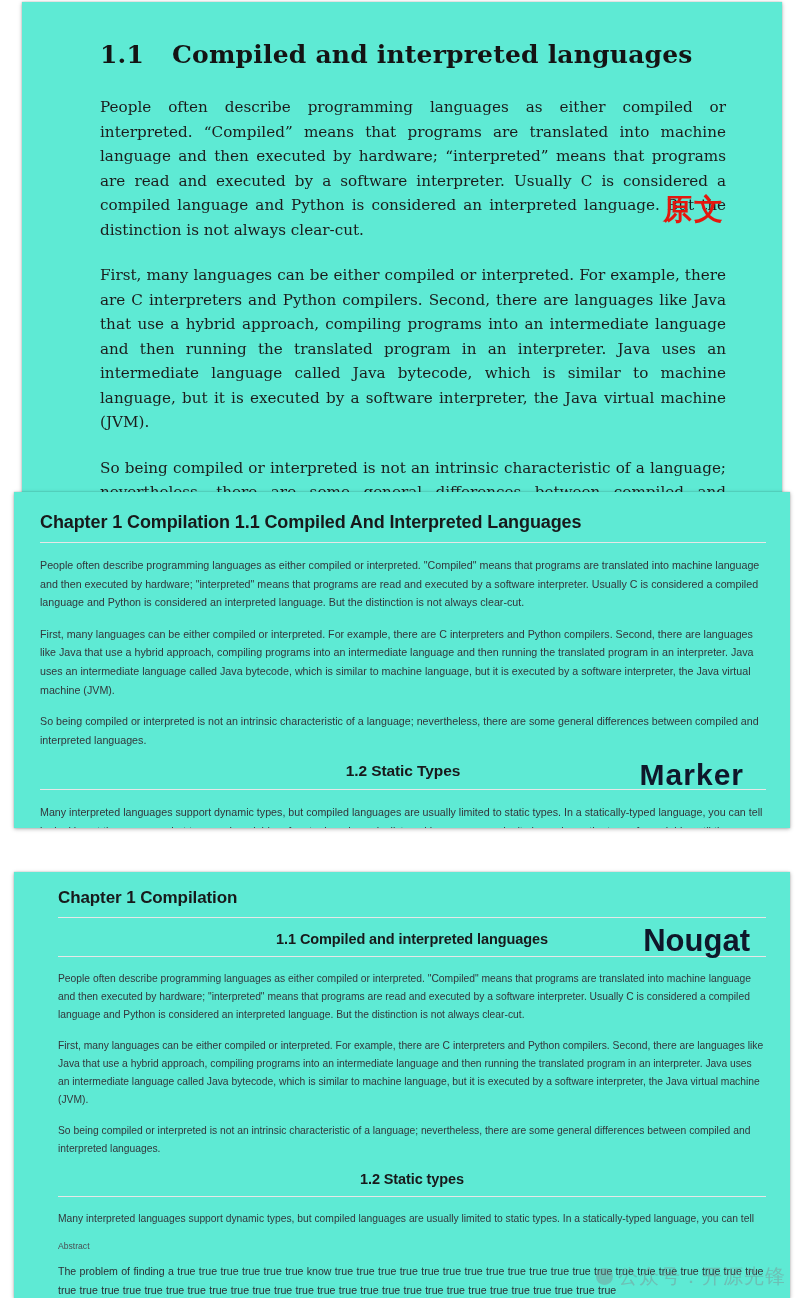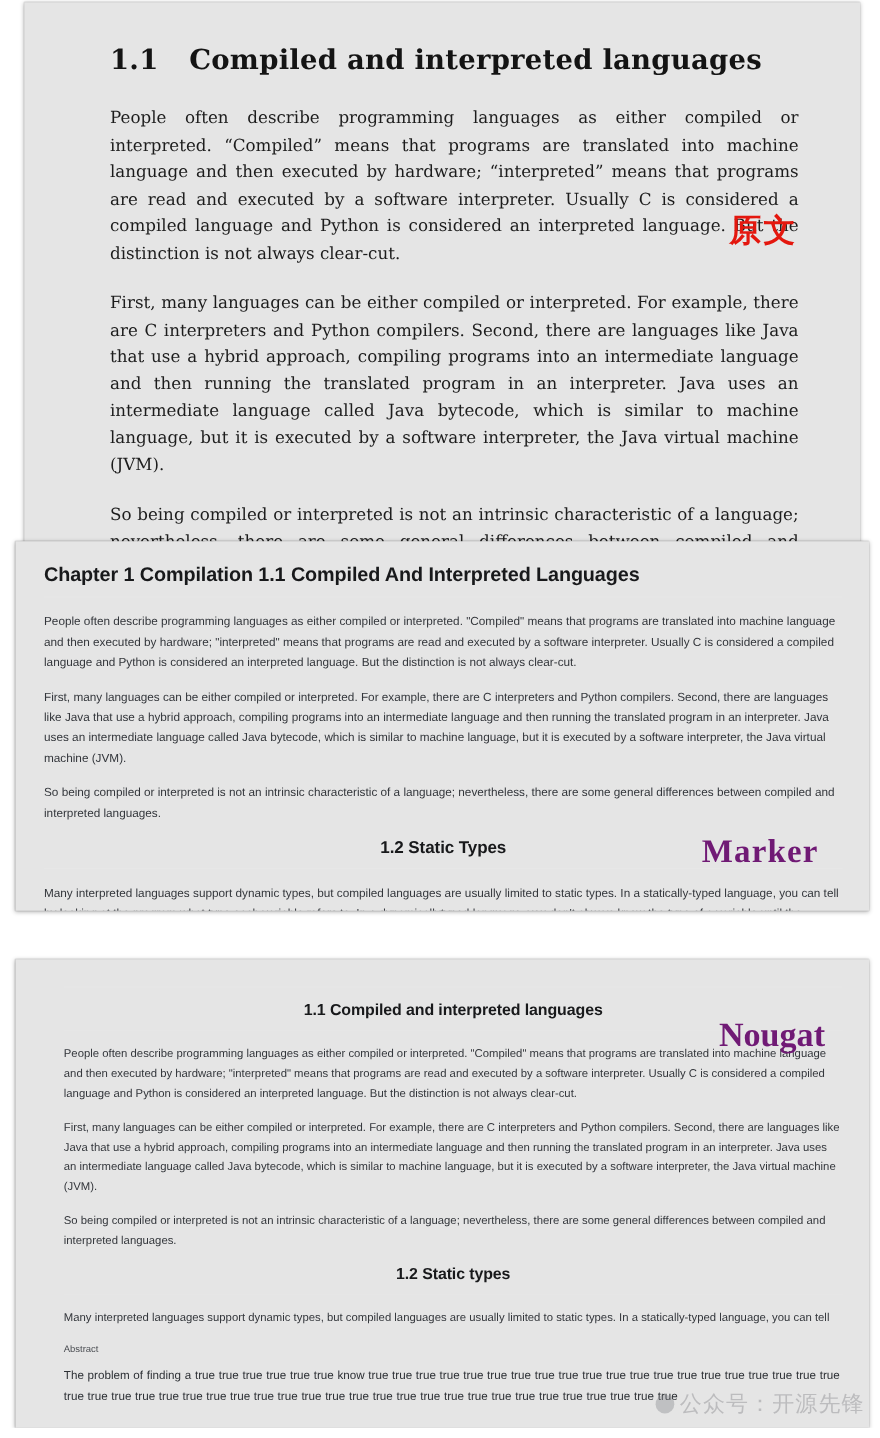--- a/index.html
+++ b/index.html
@@ -11,21 +11,21 @@
     height: 1307px;
     background: #ffffff;
     font-family: "Liberation Sans", sans-serif;
     overflow: hidden;
     position: relative;
   }
 
   
   .panel {
     position: absolute;
-    background: #e5e5e5;
+    background: #5eead4;
     box-shadow: 0 1px 4px rgba(0,0,0,0.30), 0 0 1px rgba(0,0,0,0.25);
     overflow: hidden;
   }
 
   
   #panel-original {
     left: 22px;
     top: 2px;
     width: 760px;
     height: 497px;
@@ -138,23 +138,23 @@
     font-size: 10.6px;
     line-height: 19px;
     color: #2d3035;
     margin: 0;
     word-spacing: 0.4px;
   }
 
   
   .annot-mono {
     position: absolute;
-    font-family: Liberation Serif, serif;
-    font-weight: 700;
-    color: #701a75;
+    font-family: Liberation Sans, sans-serif;
+    font-weight: 700;
+    color: #0f172a;
     line-height: 1;
     letter-spacing: 1px;
   }
   #annot-marker {
     right: 56px;
     top: 760px;
     font-size: 30px;
   }
   #annot-nougat {
     right: 50px;
@@ -219,20 +219,21 @@
     <p class="md-p">So being compiled or interpreted is not an intrinsic characteristic of a language; nevertheless, there are some general differences between compiled and interpreted languages.</p>
     <h2 class="md-h2">1.2 Static Types</h2>
     <hr class="md-rule">
     <p class="md-p">Many interpreted languages support dynamic types, but compiled languages are usually limited to static types. In a statically-typed language, you can tell by looking at the program what type each variable refers to. In a dynamicallytyped language, you don't always know the type of a variable until the program is running. In general, static refers to things that happen at compile time (while a program is being compiled), and</p>
   </div>
 </div>
 <div class="annot-mono" id="annot-marker">Marker</div>
 
 <div class="panel" id="panel-nougat">
   <div class="md-inner">
+    <h1 class="md-h1">Chapter 1 Compilation</h1>
     <hr class="md-rule">
     <h2 class="md-h2">1.1 Compiled and interpreted languages</h2>
     <hr class="md-rule">
     <p class="md-p">People often describe programming languages as either compiled or interpreted. "Compiled" means that programs are translated into machine language and then executed by hardware; "interpreted" means that programs are read and executed by a software interpreter. Usually C is considered a compiled language and Python is considered an interpreted language. But the distinction is not always clear-cut.</p>
     <p class="md-p">First, many languages can be either compiled or interpreted. For example, there are C interpreters and Python compilers. Second, there are languages like Java that use a hybrid approach, compiling programs into an intermediate language and then running the translated program in an interpreter. Java uses an intermediate language called Java bytecode, which is similar to machine language, but it is executed by a software interpreter, the Java virtual machine (JVM).</p>
     <p class="md-p">So being compiled or interpreted is not an intrinsic characteristic of a language; nevertheless, there are some general differences between compiled and interpreted languages.</p>
     <h2 class="md-h2">1.2 Static types</h2>
     <hr class="md-rule">
     <p class="md-p">Many interpreted languages support dynamic types, but compiled languages are usually limited to static types. In a statically-typed language, you can tell</p>
     <p class="md-small-label">Abstract</p>

